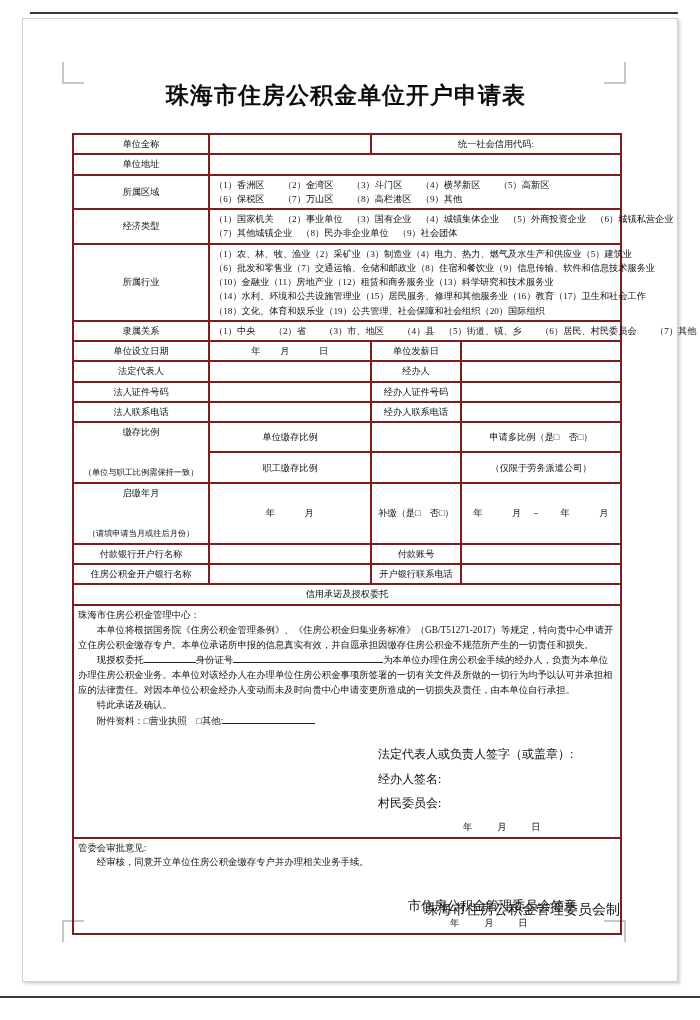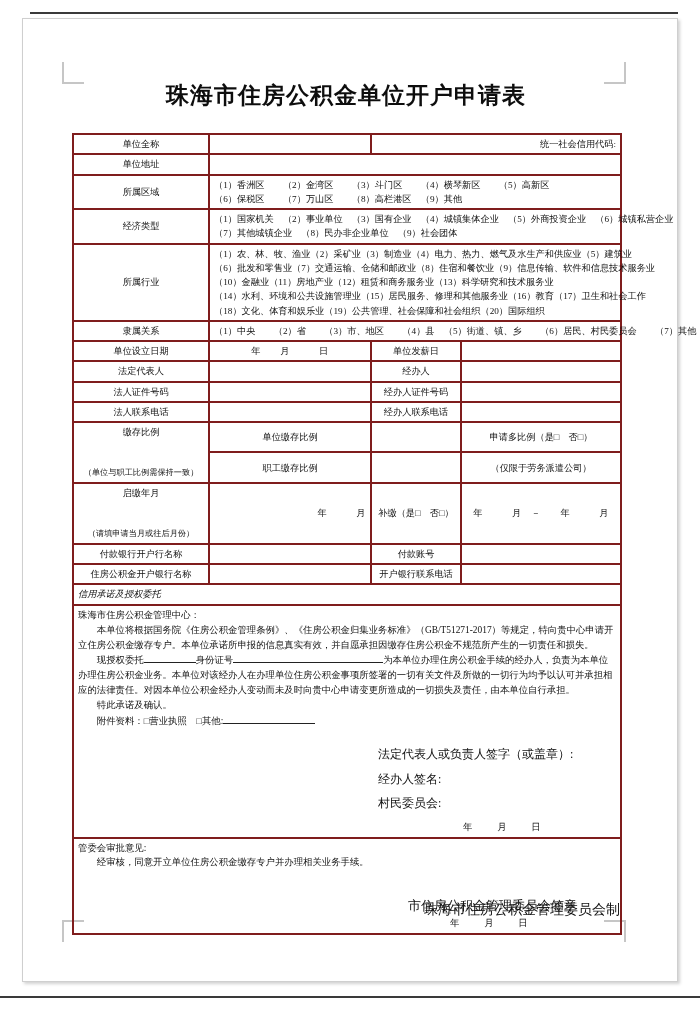--- a/index.html
+++ b/index.html
@@ -82,40 +82,39 @@
     color: #111;
   }
   #main-table td {
     border: 2px solid #7f1d1d;
     padding: 2px 4px;
     vertical-align: middle;
     line-height: 1.55;
   }
   .lbl   { text-align: center; white-space: nowrap; }
   .lbl-c { text-align: center; }
-  .val   { text-align: right; }
+  .val   { text-align: center; }
   .listcell {
     text-align: left;
     padding: 3px 6px;
     line-height: 1.72;
   }
   .listline { white-space: nowrap; }
   .sub {
     display: block;
     font-size: 8.2px;
     white-space: nowrap;
     margin-top: 28px;
   }
   .dateline {
     letter-spacing: 0.5px;
   }
   .center-head {
-    text-align: left;
+    text-align: center;
     padding: 3px 4px;
-    font-style: italic;
   }
 
   
   .para-cell {
     text-align: left;
     padding: 6px 10px 8px 10px;
     line-height: 1.95;
     font-size: 9.4px;
   }
   .para { margin: 0 0 1px 0; text-indent: 0; }

